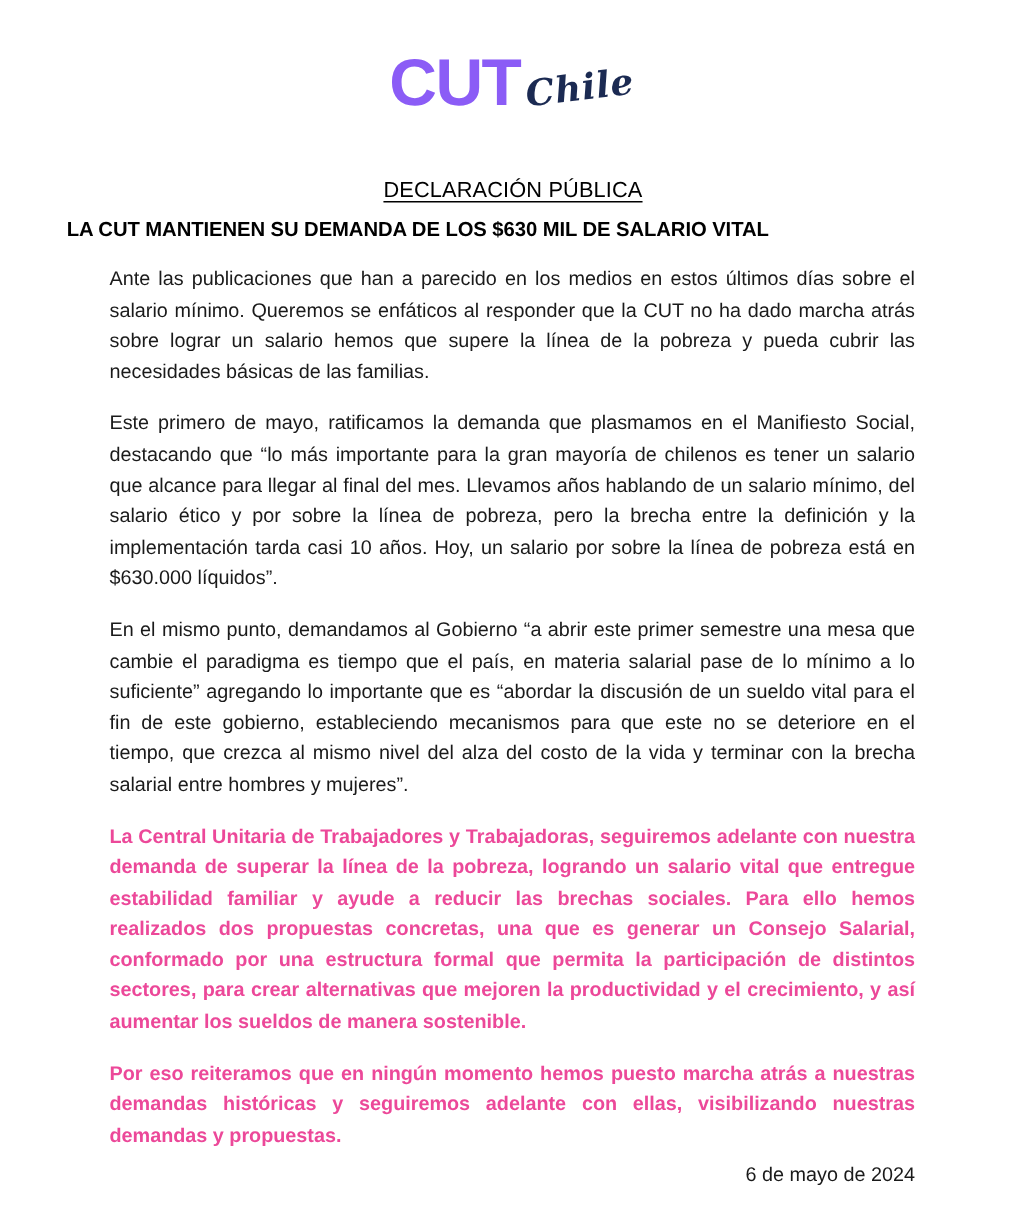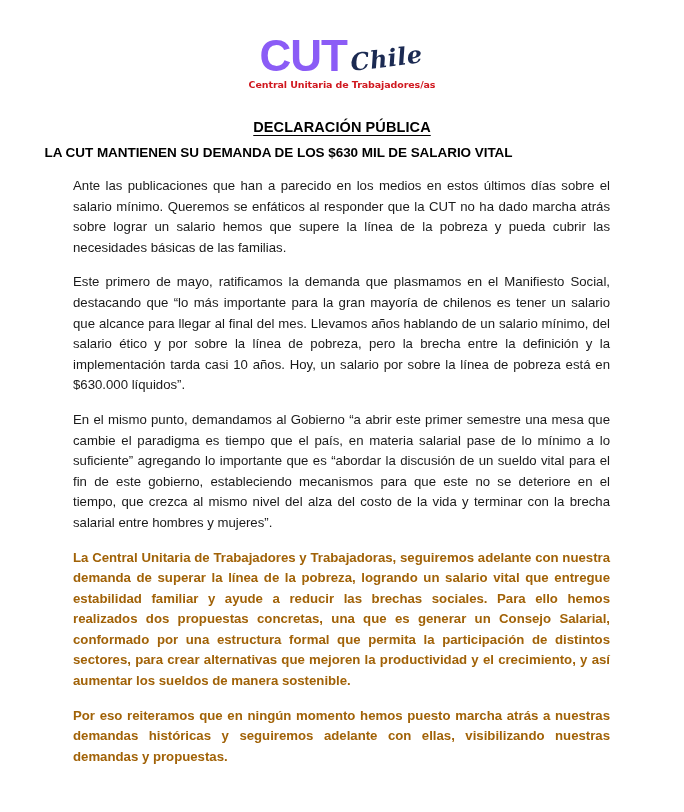--- a/index.html
+++ b/index.html
@@ -72,21 +72,21 @@
   }
 
   
   .doc-title {
     position: absolute;
     top: 119px;
     left: 0;
     width: 684px;
     text-align: center;
     font-size: 14.5px;
-    font-weight: bold;
+    font-weight: normal;
     letter-spacing: 0.1px;
   }
   .doc-title span {
     text-decoration: underline;
     text-underline-offset: 3px;
   }
   .doc-subtitle {
     position: absolute;
     top: 145px;
     left: 0;
@@ -107,21 +107,21 @@
   p.para {
     margin: 0 0 14px 0;
     font-size: 13.2px;
     line-height: 20.6px;
     text-align: justify;
     text-justify: inter-word;
     color: #1a1a1a;
   }
   p.para.bold {
     font-weight: bold;
-    color: #a16207;
+    color: #ec4899;
   }
   p.para:last-child { margin-bottom: 0; }
 
   
   .doc-date {
     position: absolute;
     top: 775px;
     left: 73px;
     width: 537px;
     text-align: right;
@@ -131,31 +131,31 @@
 </style>
 </head>
 <body>
 
 <div class="page">
 
   <div class="logo-block">
     <div class="logo-row">
       <span class="logo-cut">CUT</span><span class="logo-chile">Chile</span>
     </div>
-    <div class="logo-sub">Central Unitaria de Trabajadores/as</div>
   </div>
 
   <div class="doc-title">
     <span>DECLARACIÓN PÚBLICA</span>
   </div>
 
   <div class="doc-subtitle">LA CUT MANTIENEN SU DEMANDA DE LOS $630 MIL DE SALARIO VITAL</div>
 
   <div class="body-wrap">
     <p class="para">Ante las publicaciones que han a parecido en los medios en estos últimos días sobre el salario mínimo. Queremos se enfáticos al responder que la CUT no ha dado marcha atrás sobre lograr un salario hemos que supere la línea de la pobreza y pueda cubrir las necesidades básicas de las familias.</p>
     <p class="para">Este primero de mayo, ratificamos la demanda que plasmamos en el Manifiesto Social, destacando que “lo más importante para la gran mayoría de chilenos es tener un salario que alcance para llegar al final del mes. Llevamos años hablando de un salario mínimo, del salario ético y por sobre la línea de pobreza, pero la brecha entre la definición y la implementación tarda casi 10 años. Hoy, un salario por sobre la línea de pobreza está en $630.000 líquidos”.</p>
     <p class="para">En el mismo punto, demandamos al Gobierno “a abrir este primer semestre una mesa que cambie el paradigma es tiempo que el país, en materia salarial pase de lo mínimo a lo suficiente” agregando lo importante que es “abordar la discusión de un sueldo vital para el fin de este gobierno, estableciendo mecanismos para que este no se deteriore en el tiempo, que crezca al mismo nivel del alza del costo de la vida y terminar con la brecha salarial entre hombres y mujeres”.</p>
     <p class="para bold">La Central Unitaria de Trabajadores y Trabajadoras, seguiremos adelante con nuestra demanda de superar la línea de la pobreza, logrando un salario vital que entregue estabilidad familiar y ayude a reducir las brechas sociales. Para ello hemos realizados dos propuestas concretas, una que es generar un Consejo Salarial, conformado por una estructura formal que permita la participación de distintos sectores, para crear alternativas que mejoren la productividad y el crecimiento, y así aumentar los sueldos de manera sostenible.</p>
     <p class="para bold">Por eso reiteramos que en ningún momento hemos puesto marcha atrás a nuestras demandas históricas y seguiremos adelante con ellas, visibilizando nuestras demandas y propuestas.</p>
   </div>
 
+  <div class="doc-date">6 de mayo de 2024</div>
 
 </div>
 
 </body></html>

